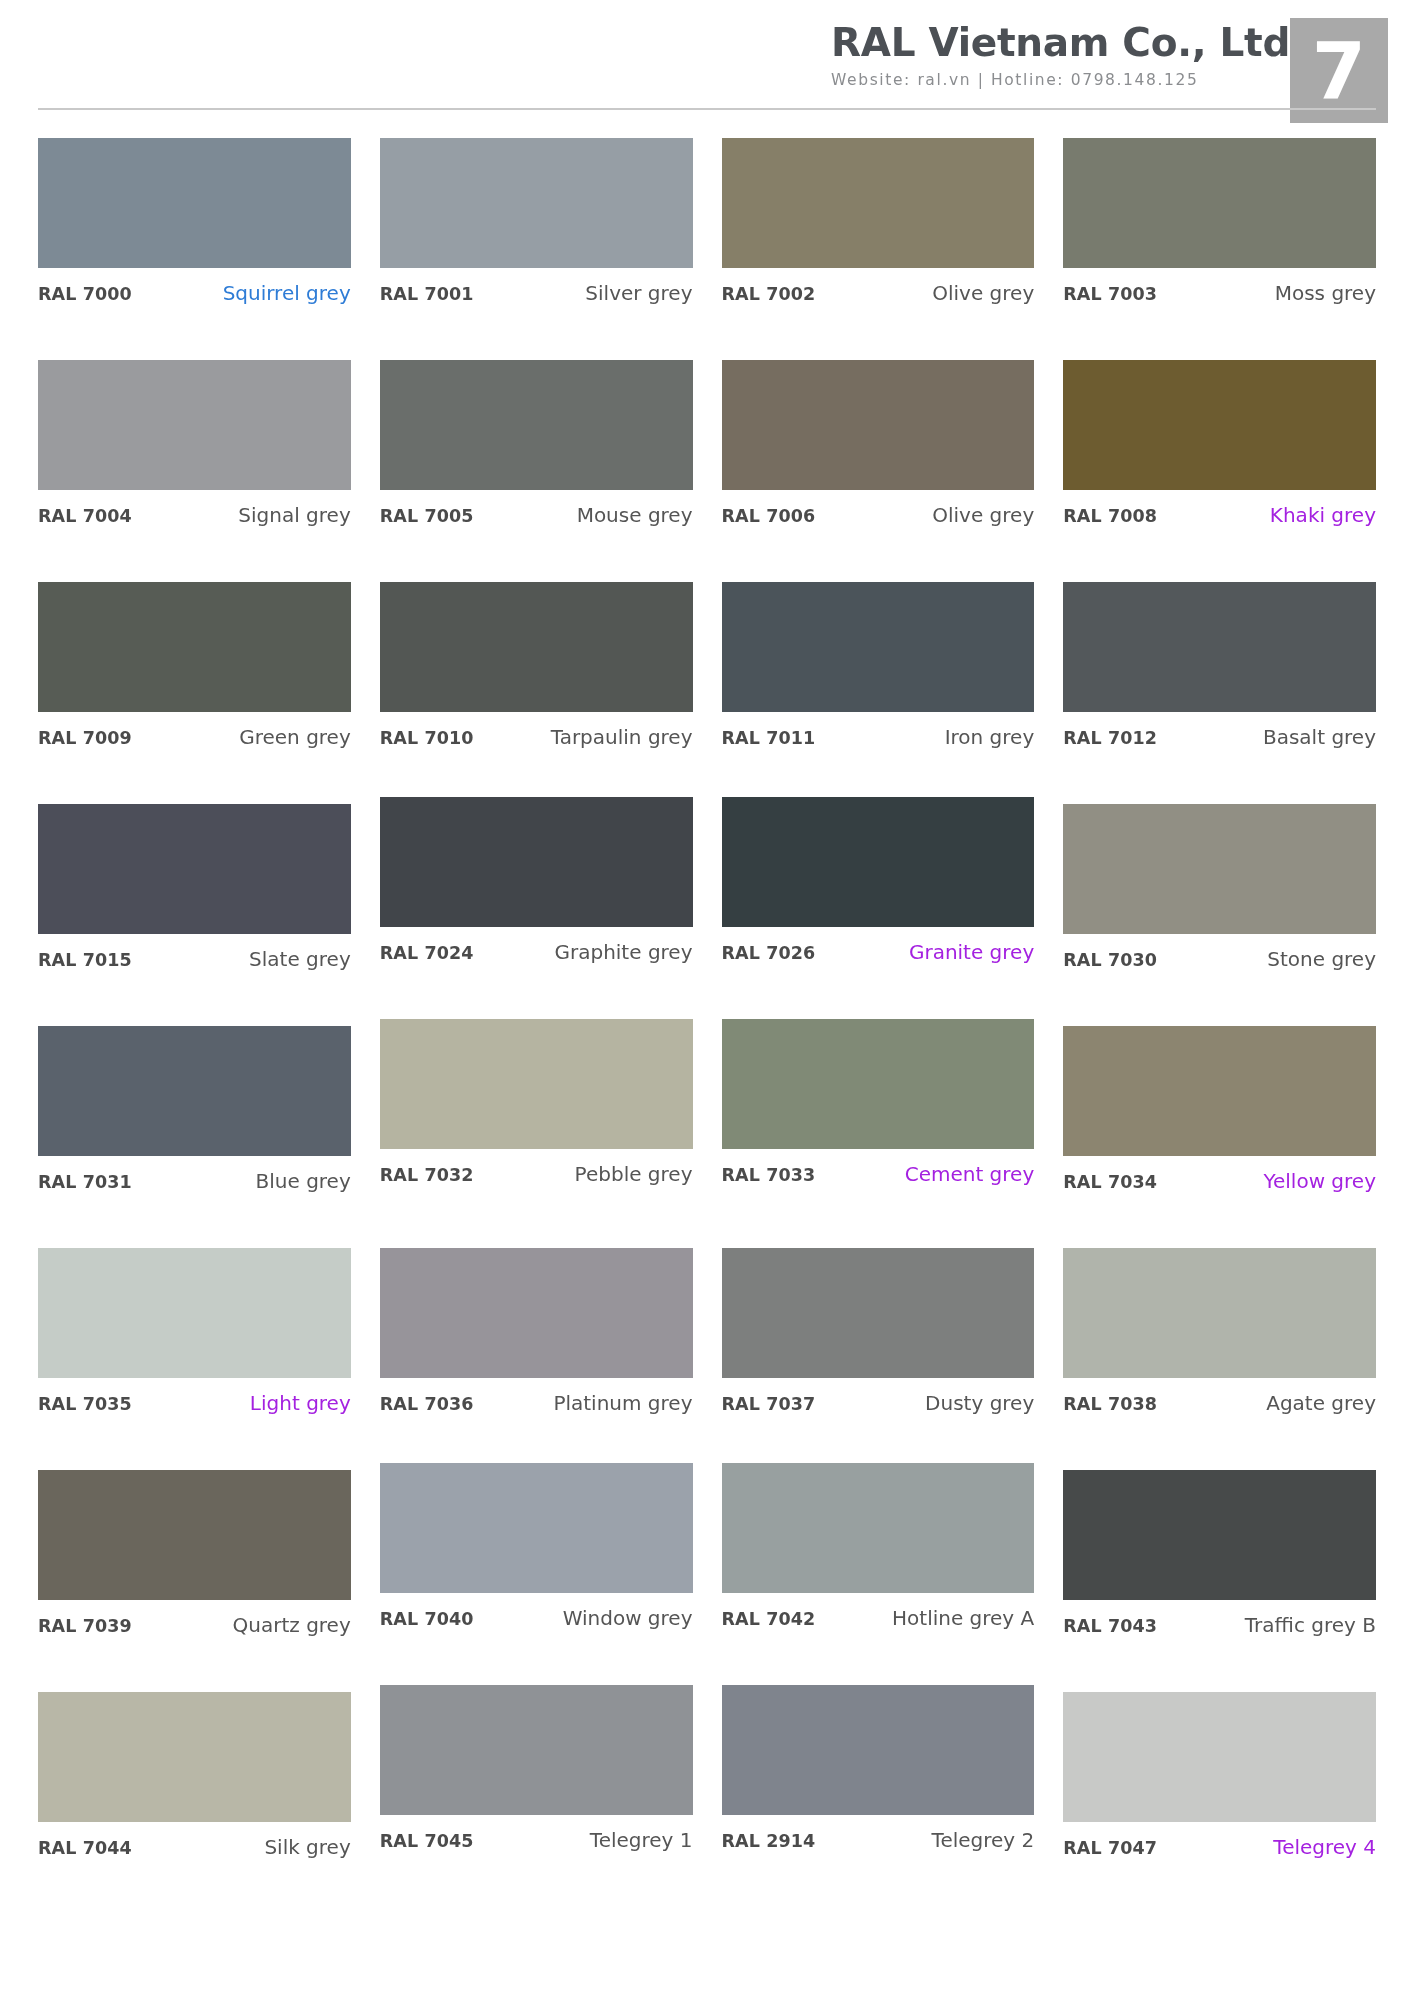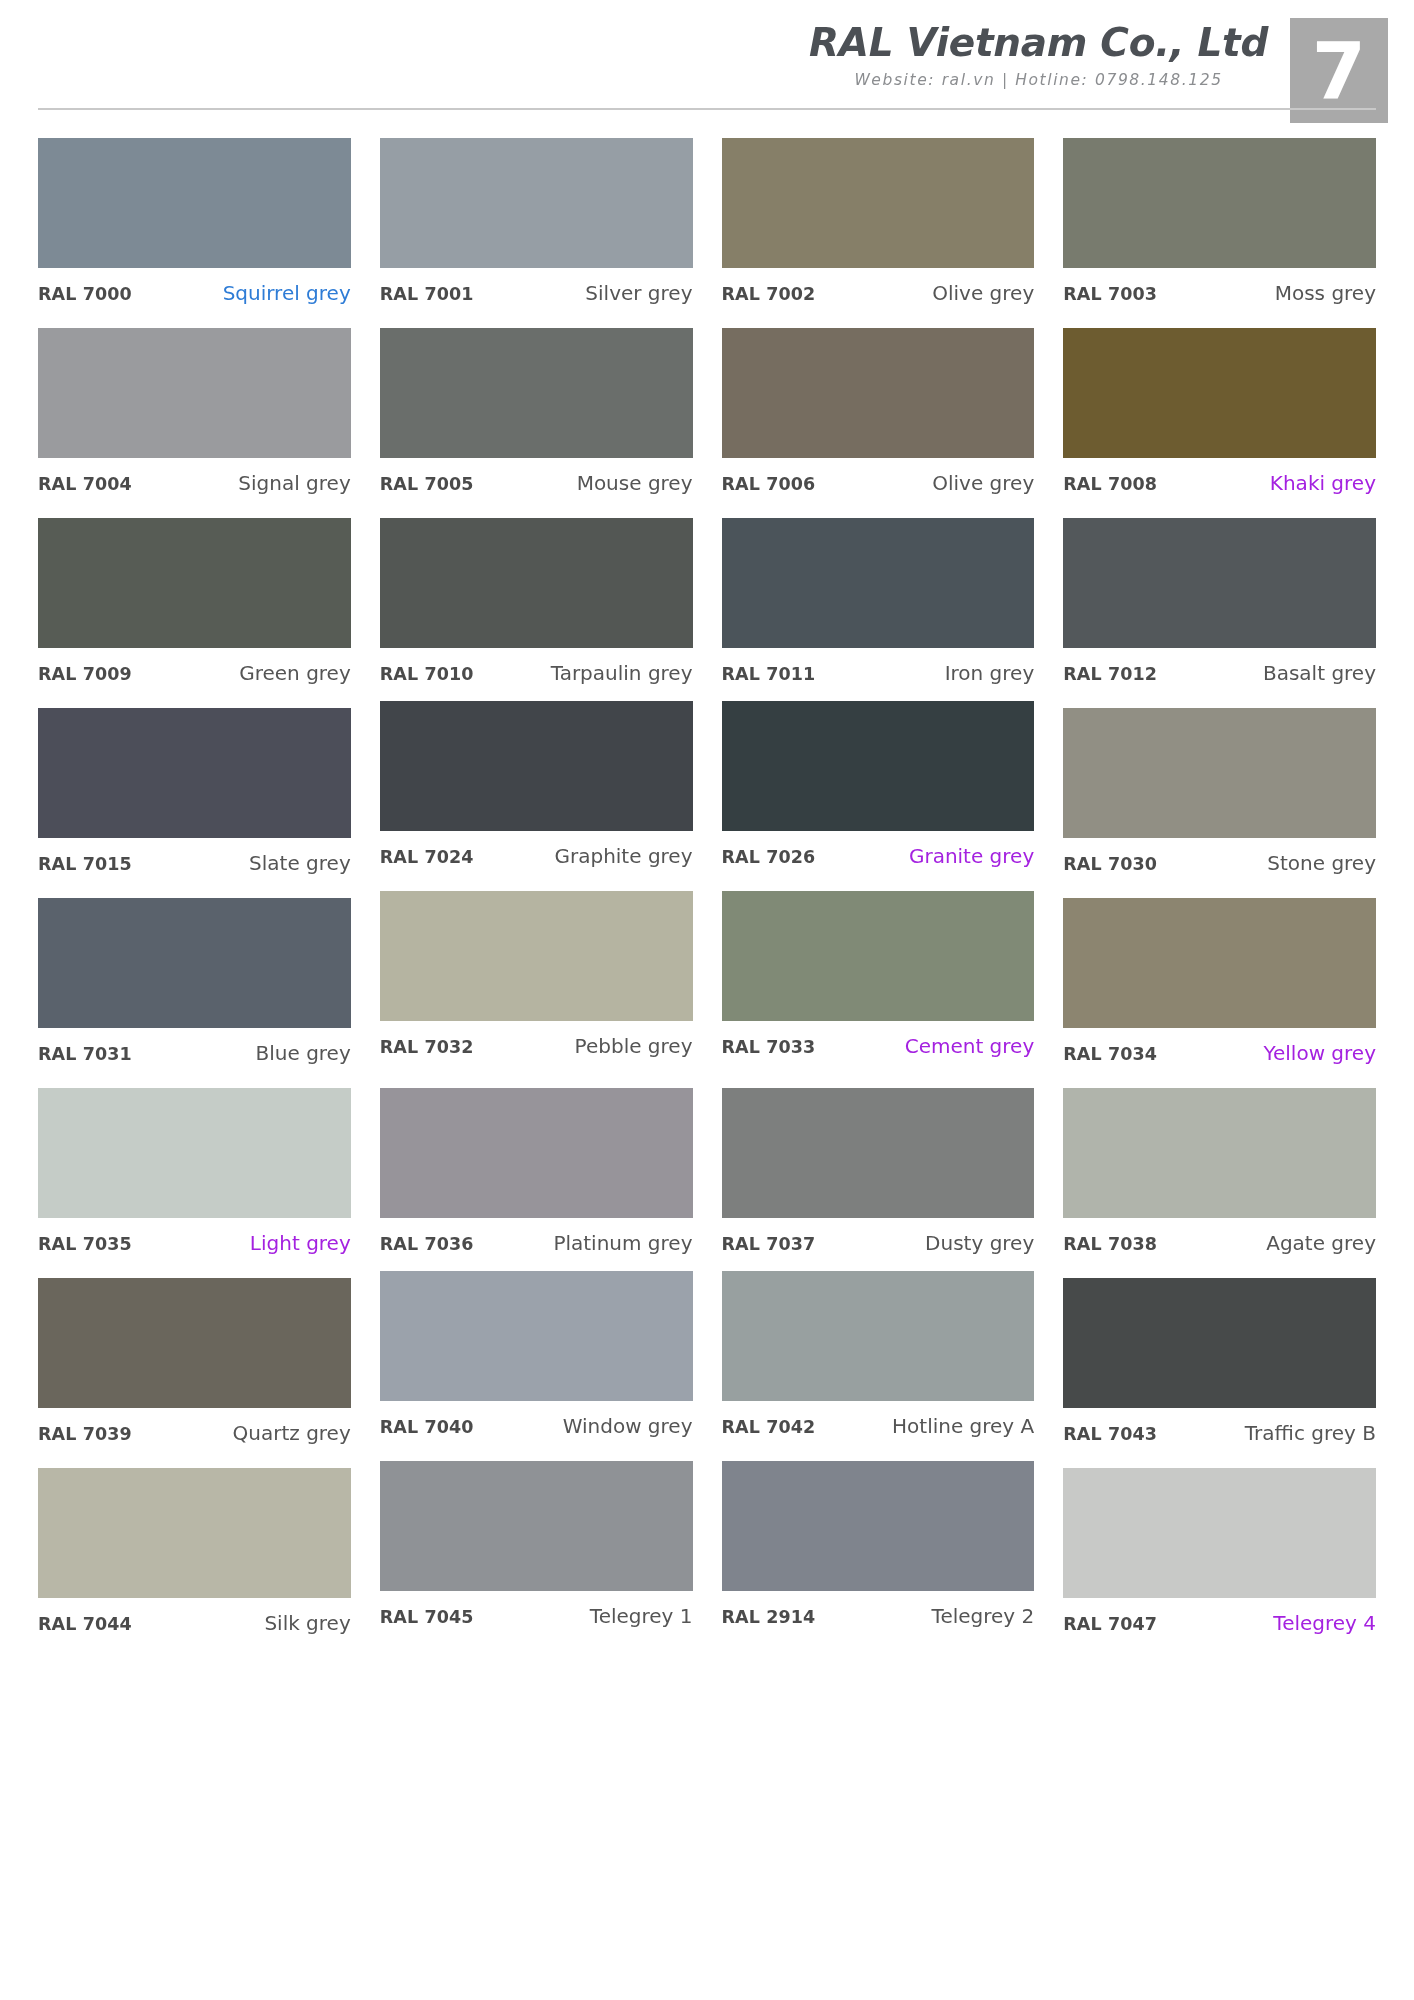--- a/index.html
+++ b/index.html
@@ -24,23 +24,21 @@
   }
   .header-inner {
     display: flex;
     align-items: flex-start;
     justify-content: flex-end;
     padding: 22px 0 0 0;
     height: 110px;
     box-sizing: border-box;
   }
   .brand-block {
-    text-align: center;
-    padding-right: 22px;
-    font-style: italic;
+    text-align: left;
   }
   .brand-title {
     font-family: "DejaVu Sans", sans-serif;
     font-size: 39px;
     font-weight: bold;
     color: #4c5055;
     letter-spacing: -0.3px;
     line-height: 1.08;
     white-space: nowrap;
   }
@@ -82,21 +80,21 @@
     padding: 0 0 0 0;
     margin-left: 38px;
     margin-right: 38px;
     display: grid;
     grid-template-columns: repeat(4, 1fr);
     column-gap: 29px;
     row-gap: 0;
   }
   .cell {
     position: relative;
-    height: 190px;
+    height: 222px;
     box-sizing: border-box;
   }
   .cell.nudge-up {
     margin-top: -7px;
   }
   .swatch {
     width: 100%;
     height: 130px;
     display: block;
   }

